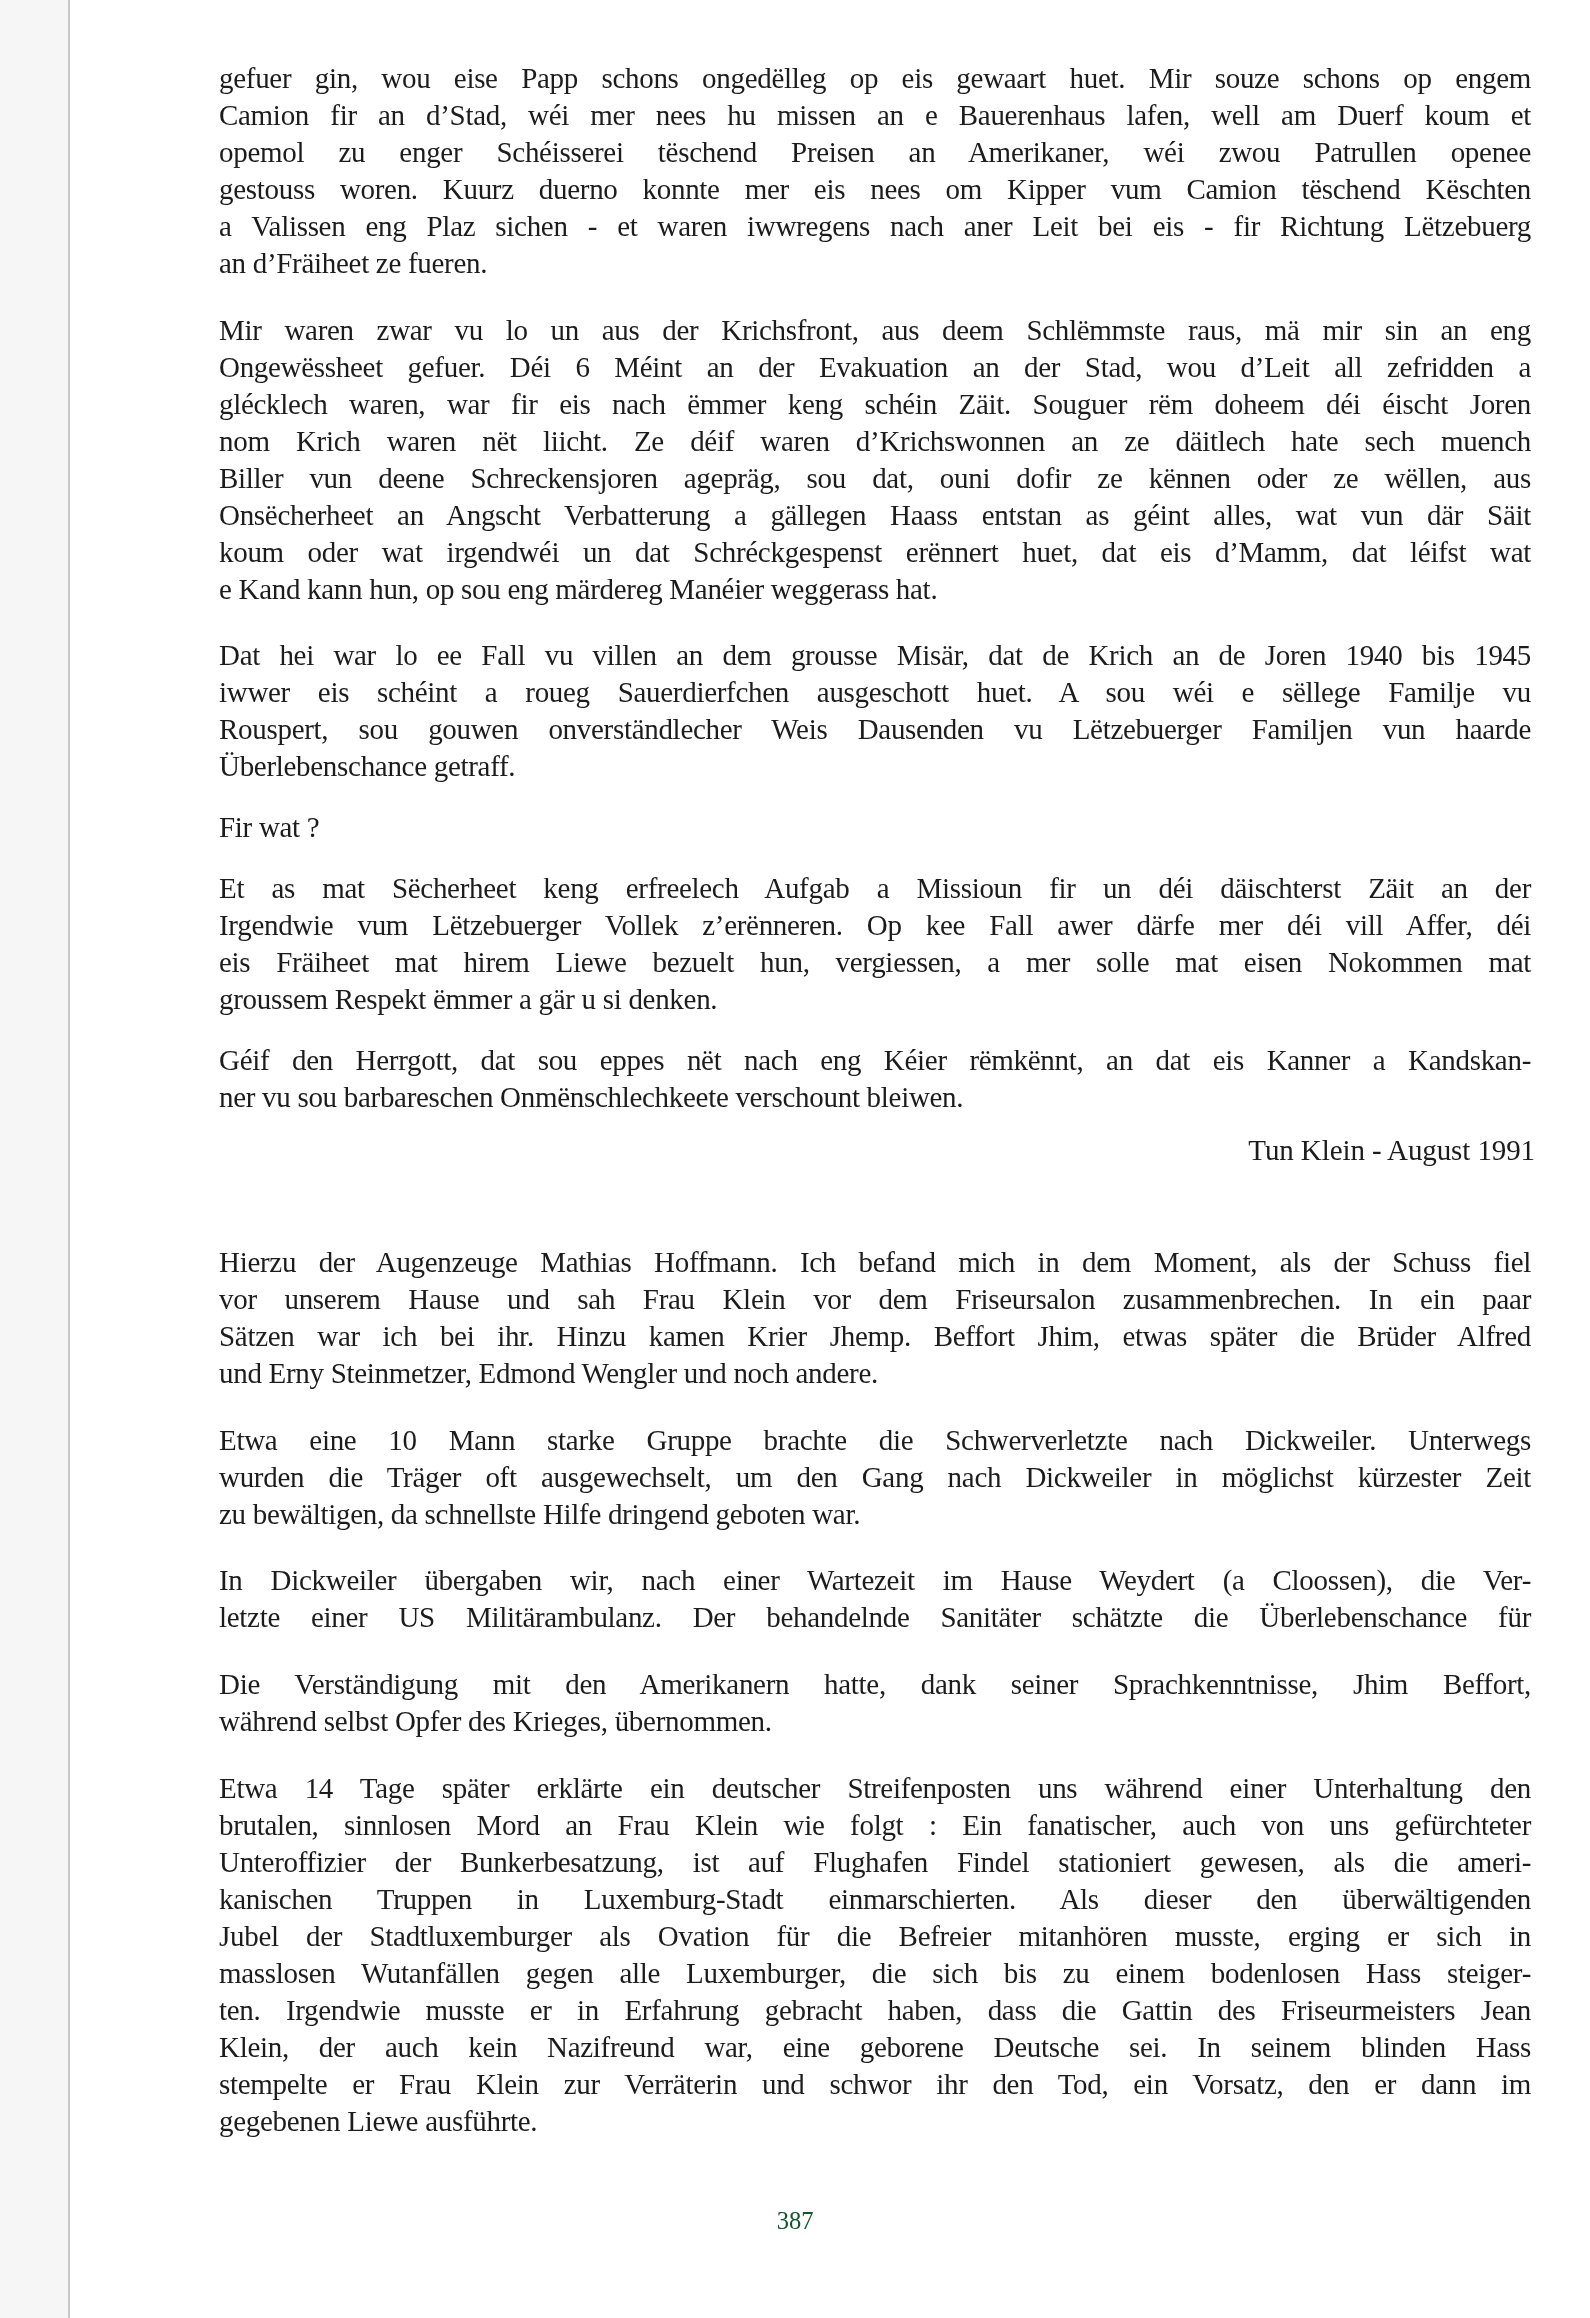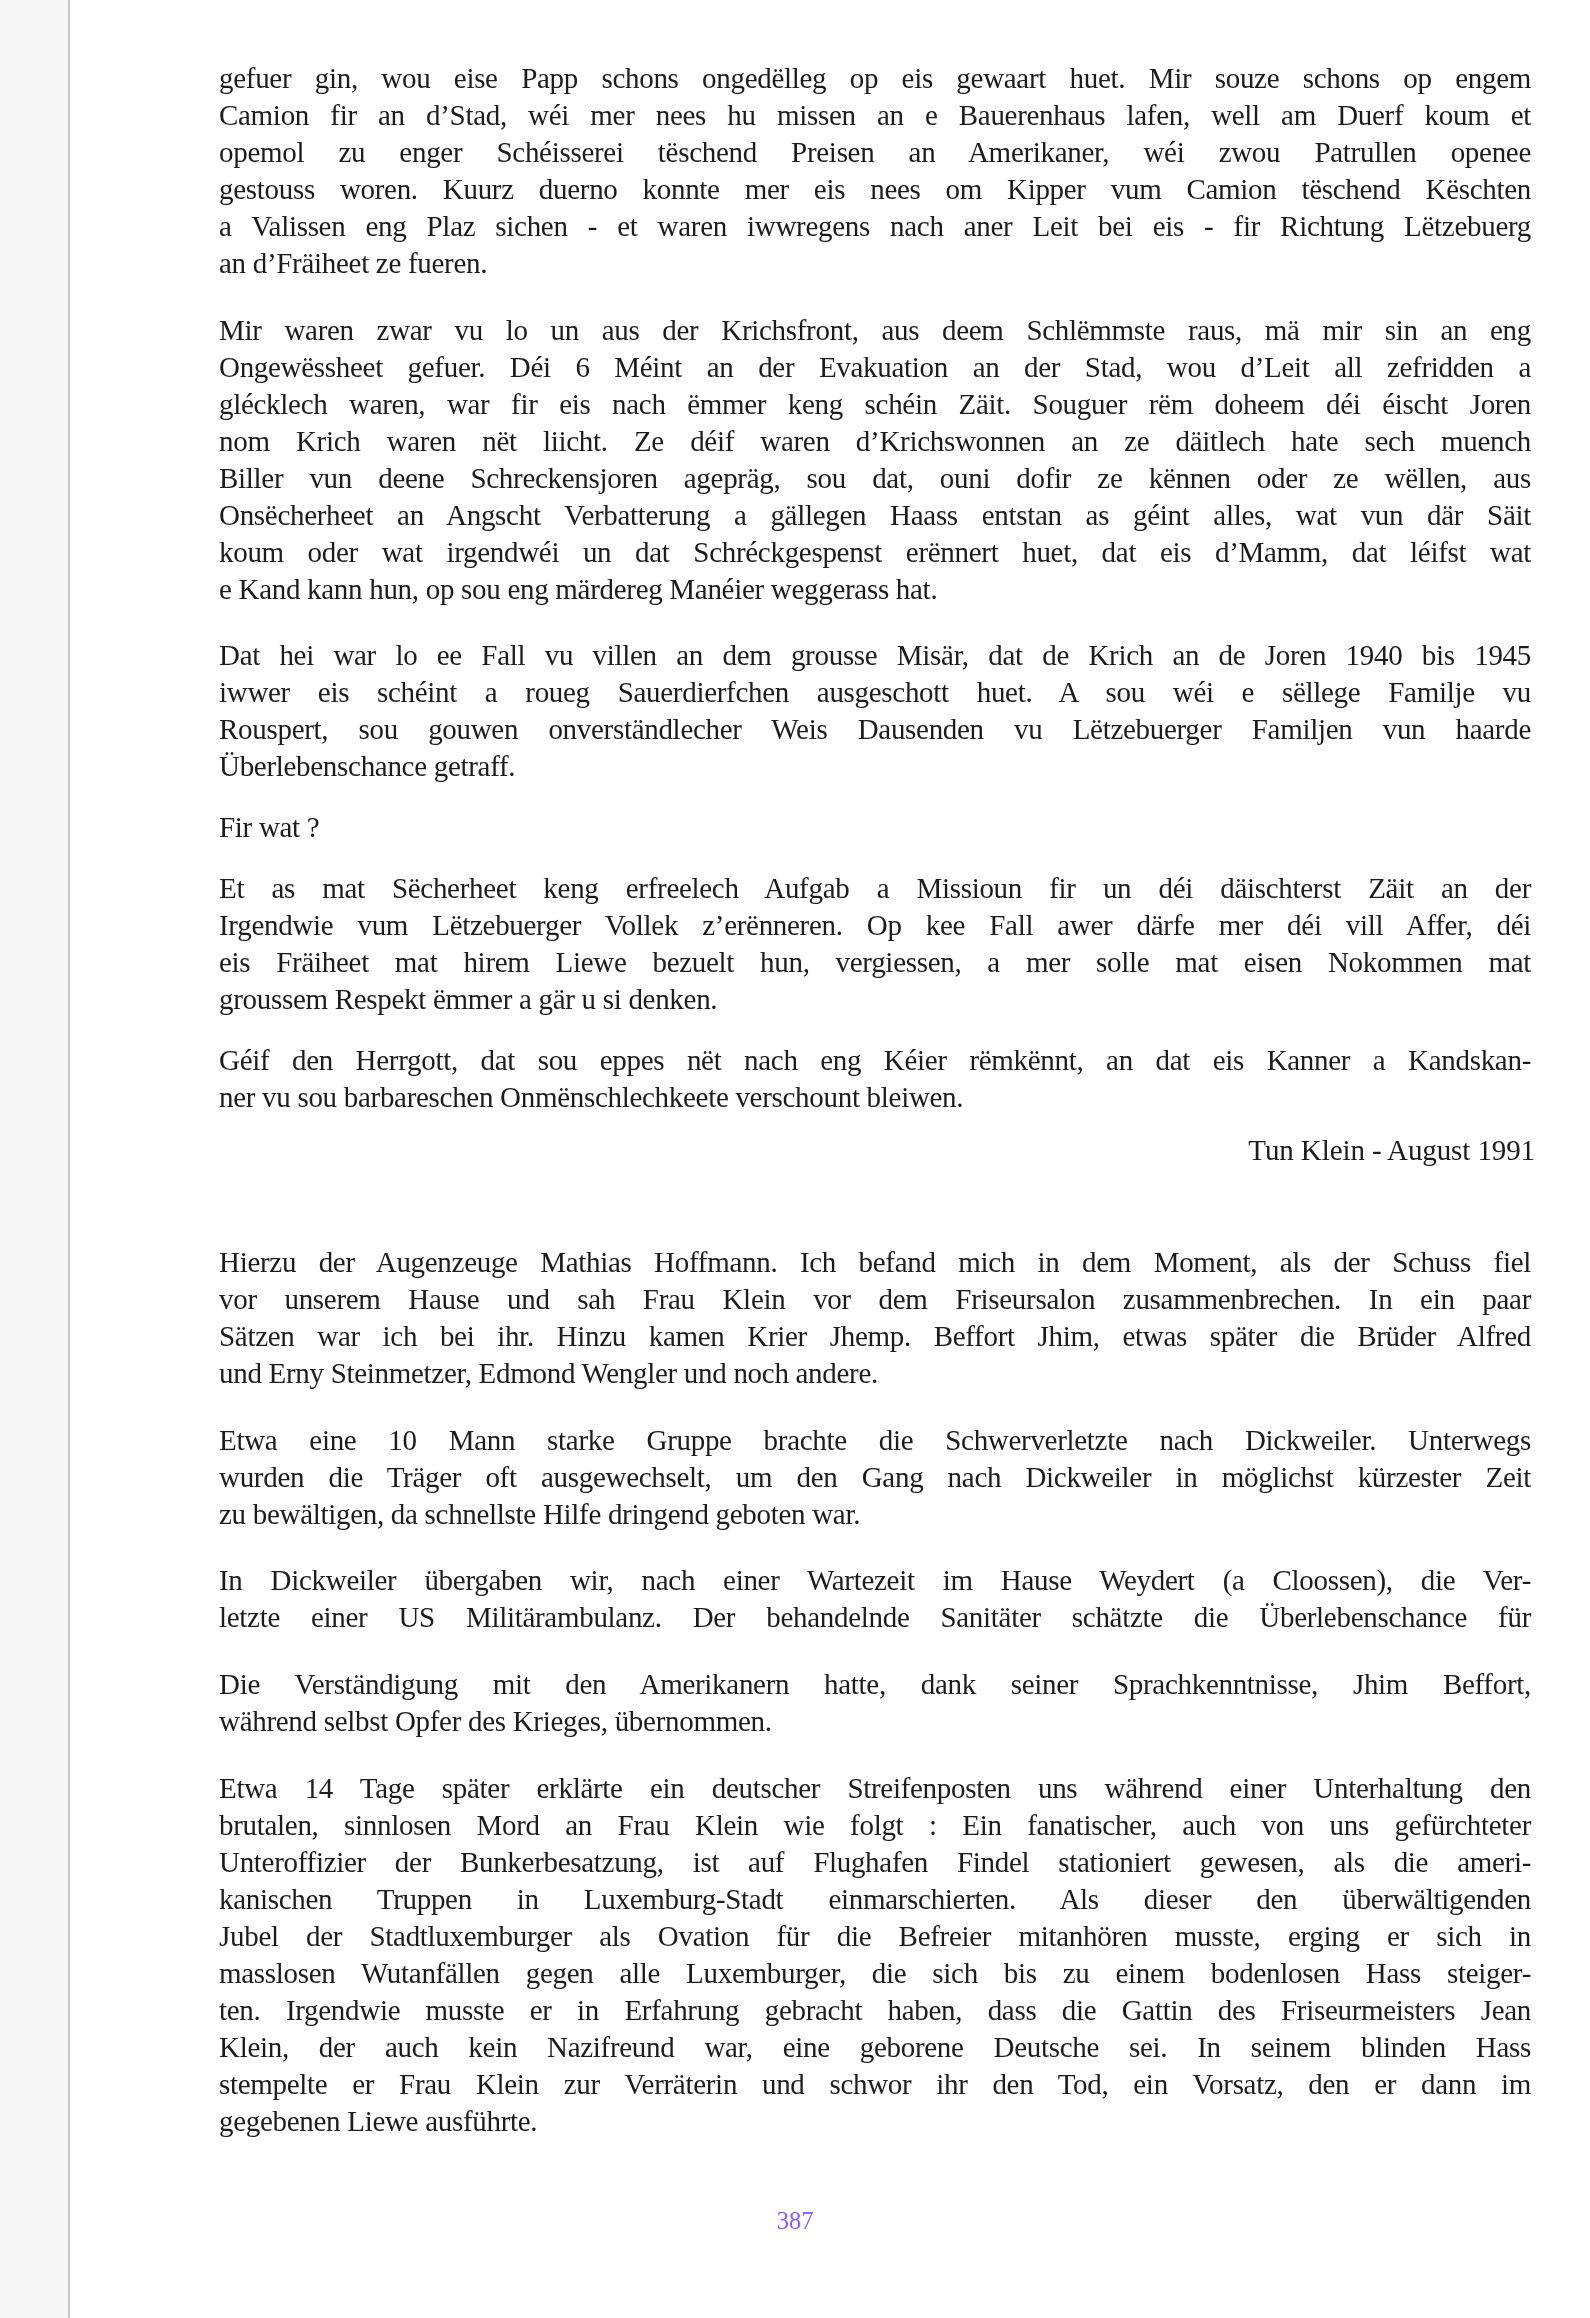--- a/index.html
+++ b/index.html
@@ -32,21 +32,21 @@
   .line.last { text-align: right; text-align-last: left; }
   .gap { height: 21.6px; }
   .gap-sm { height: 16px; }
   .gap-big { height: 71px; }
   .signature {
     display: block; text-align: right; font-size: 29px; line-height: 37px;
     letter-spacing: -0.1px;
   }
   .page-number {
     position: absolute; left: 0; width: 1590px; top: 2207px;
-    text-align: center; font-size: 24.5px; color: #8b5cf6;
+    text-align: center; font-size: 24.5px; color: #14532d;
   }
 </style>
 </head>
 <body>
 
 <div class="gutter"></div>
 
 <div class="column" id="column">
     <div>
       <div class="para">

